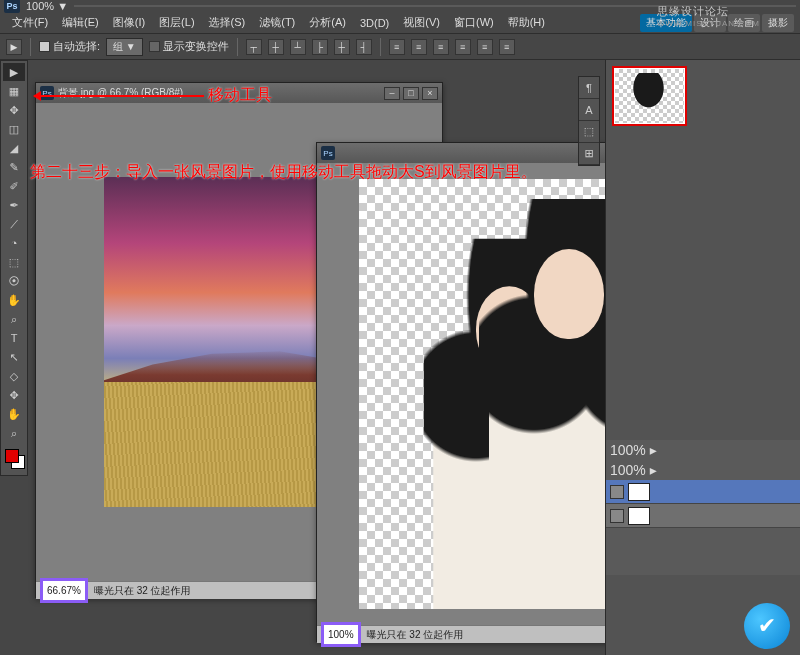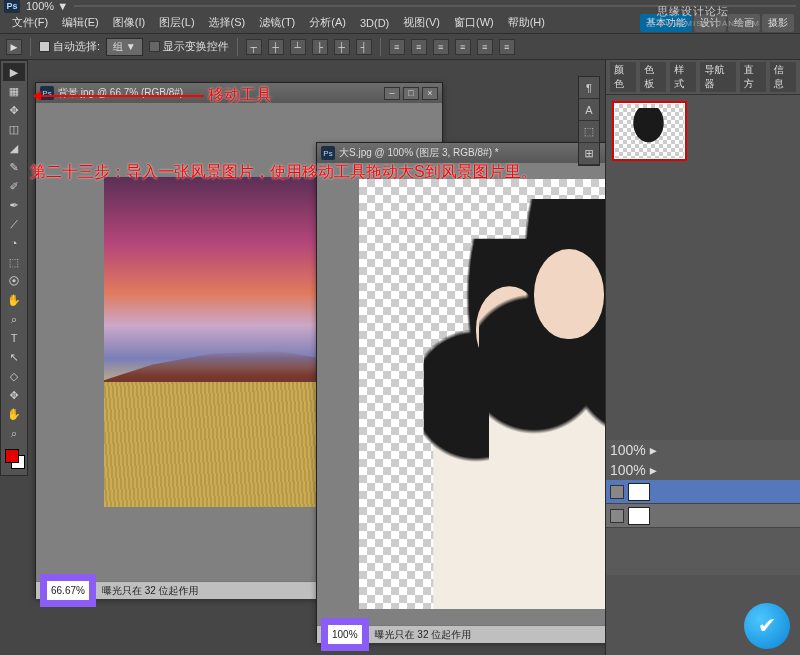--- a/index.html
+++ b/index.html
@@ -32,21 +32,21 @@
   .toolbox .swatches .fg { position:absolute; left:2px; top:2px; width:14px; height:14px; background:#e20000; border:1px solid #000;}
   .toolbox .swatches .bg { position:absolute; left:8px; top:8px; width:14px; height:14px; background:#fff; border:1px solid #000;}
 
   .doc-window { position:absolute; background:#9d9d9d; border:1px solid #222; box-shadow:0 2px 6px rgba(0,0,0,.4);}
   .doc-titlebar { height:20px; background: linear-gradient(#6d6d6d,#575757); display:flex; align-items:center; padding:0 4px; gap:4px; color:#ddd; font-size:10px;}
   .doc-titlebar .doclogo { width:14px; height:14px; background:#1b2f45; border-radius:2px; display:flex; align-items:center; justify-content:center; font-size:8px; color:#aad4ff;}
   .doc-titlebar .wincontrols { margin-left:auto; display:flex; gap:3px;}
   .doc-titlebar .wincontrols div { width:16px; height:13px; background:#6a6a6a; border:1px solid #333; display:flex; align-items:center; justify-content:center; font-size:9px;}
   .doc-body { background:#808080; }
   .doc-status { height:18px; background:#bfbfbf; color:#222; display:flex; align-items:center; gap:6px; padding:0 4px; font-size:10px; border-top:1px solid #777;}
-  .doc-status .zoomfield { background:#fff; border:7px solid #8b5cf6; padding:4px 4px;}
+  .doc-status .zoomfield { background:#fff; border:3px solid #8b5cf6; padding:4px 4px;}
   
   
   .landscape { width:270px; height:330px; background:linear-gradient(#5b2f55 0%, #b4457a 20%, #e07a5d 35%, #caa8c8 45%, #7b7fb7 55%, #d6c072 65%, #c7a850 80%, #bfa048 100%); position:relative;}
   .landscape::before { content:""; position:absolute; left:0; right:0; top:52%; height:16%; background: linear-gradient(transparent, #7a3a30, #5a2a24); clip-path: polygon(0 60%, 18% 30%, 40% 10%, 65% 5%, 88% 25%, 100% 40%, 100% 100%, 0 100%);}
   .landscape::after { content:""; position:absolute; left:0; right:0; bottom:0; height:38%; background: repeating-linear-gradient(85deg, #c9ab58, #c9ab58 2px, #b69845 2px, #b69845 4px);}
   
   
   .checker { background: conic-gradient(#ccc 25%, #fff 0 50%, #ccc 0 75%, #fff 0) 0 0/16px 16px; }
   .figure { position:absolute; left:80px; top:0; width:270px; height:430px; }
   .figure .body { position:absolute; left:50px; bottom:0; width:160px; height:280px; background:#f2ece3; border-radius:80px 80px 0 0;}
@@ -185,21 +185,20 @@
     </div>
     <div class="doc-status">
       <span class="zoomfield">66.67%</span>
       <span>曝光只在 32 位起作用</span>
     </div>
   </div>
 
   <div class="doc-window" style="left:316px; top:82px; width:436px; height:500px;">
     <div class="doc-titlebar">
       <div class="doclogo">Ps</div>
-      <span>大S.jpg @ 100%  (图层 3, RGB/8#) *</span>
       <div class="wincontrols">
         <div>–</div>
         <div>□</div>
         <div style="background:#c24a3f;">×</div>
       </div>
     </div>
     <div class="doc-body" style="height:462px; display:flex; align-items:center; justify-content:center;">
       <div class="checker" style="width:350px; height:430px; position:relative; overflow:hidden;">
         <div class="figure figure2">
           <div class="body"></div>
@@ -220,28 +219,20 @@
   </div>
 
   <div class="collapsed-panel">
     <div>¶</div>
     <div>A</div>
     <div>⬚</div>
     <div>⊞</div>
   </div>
 
   <div class="panels">
-    <div class="ministrip">
-      <span>颜色</span>
-      <span>色板</span>
-      <span>样式</span>
-      <span>导航器</span>
-      <span>直方</span>
-      <span>信息</span>
-    </div>
     <div class="navthumb">
       <div class="mini-checker"></div>
         <div class="mini-hair"></div>
         <div class="redbox"></div>
     </div>
     <div class="layerlist">
       <div class="slider">
           <span>100% ▸</span>
         </div>
       <div class="slider">

